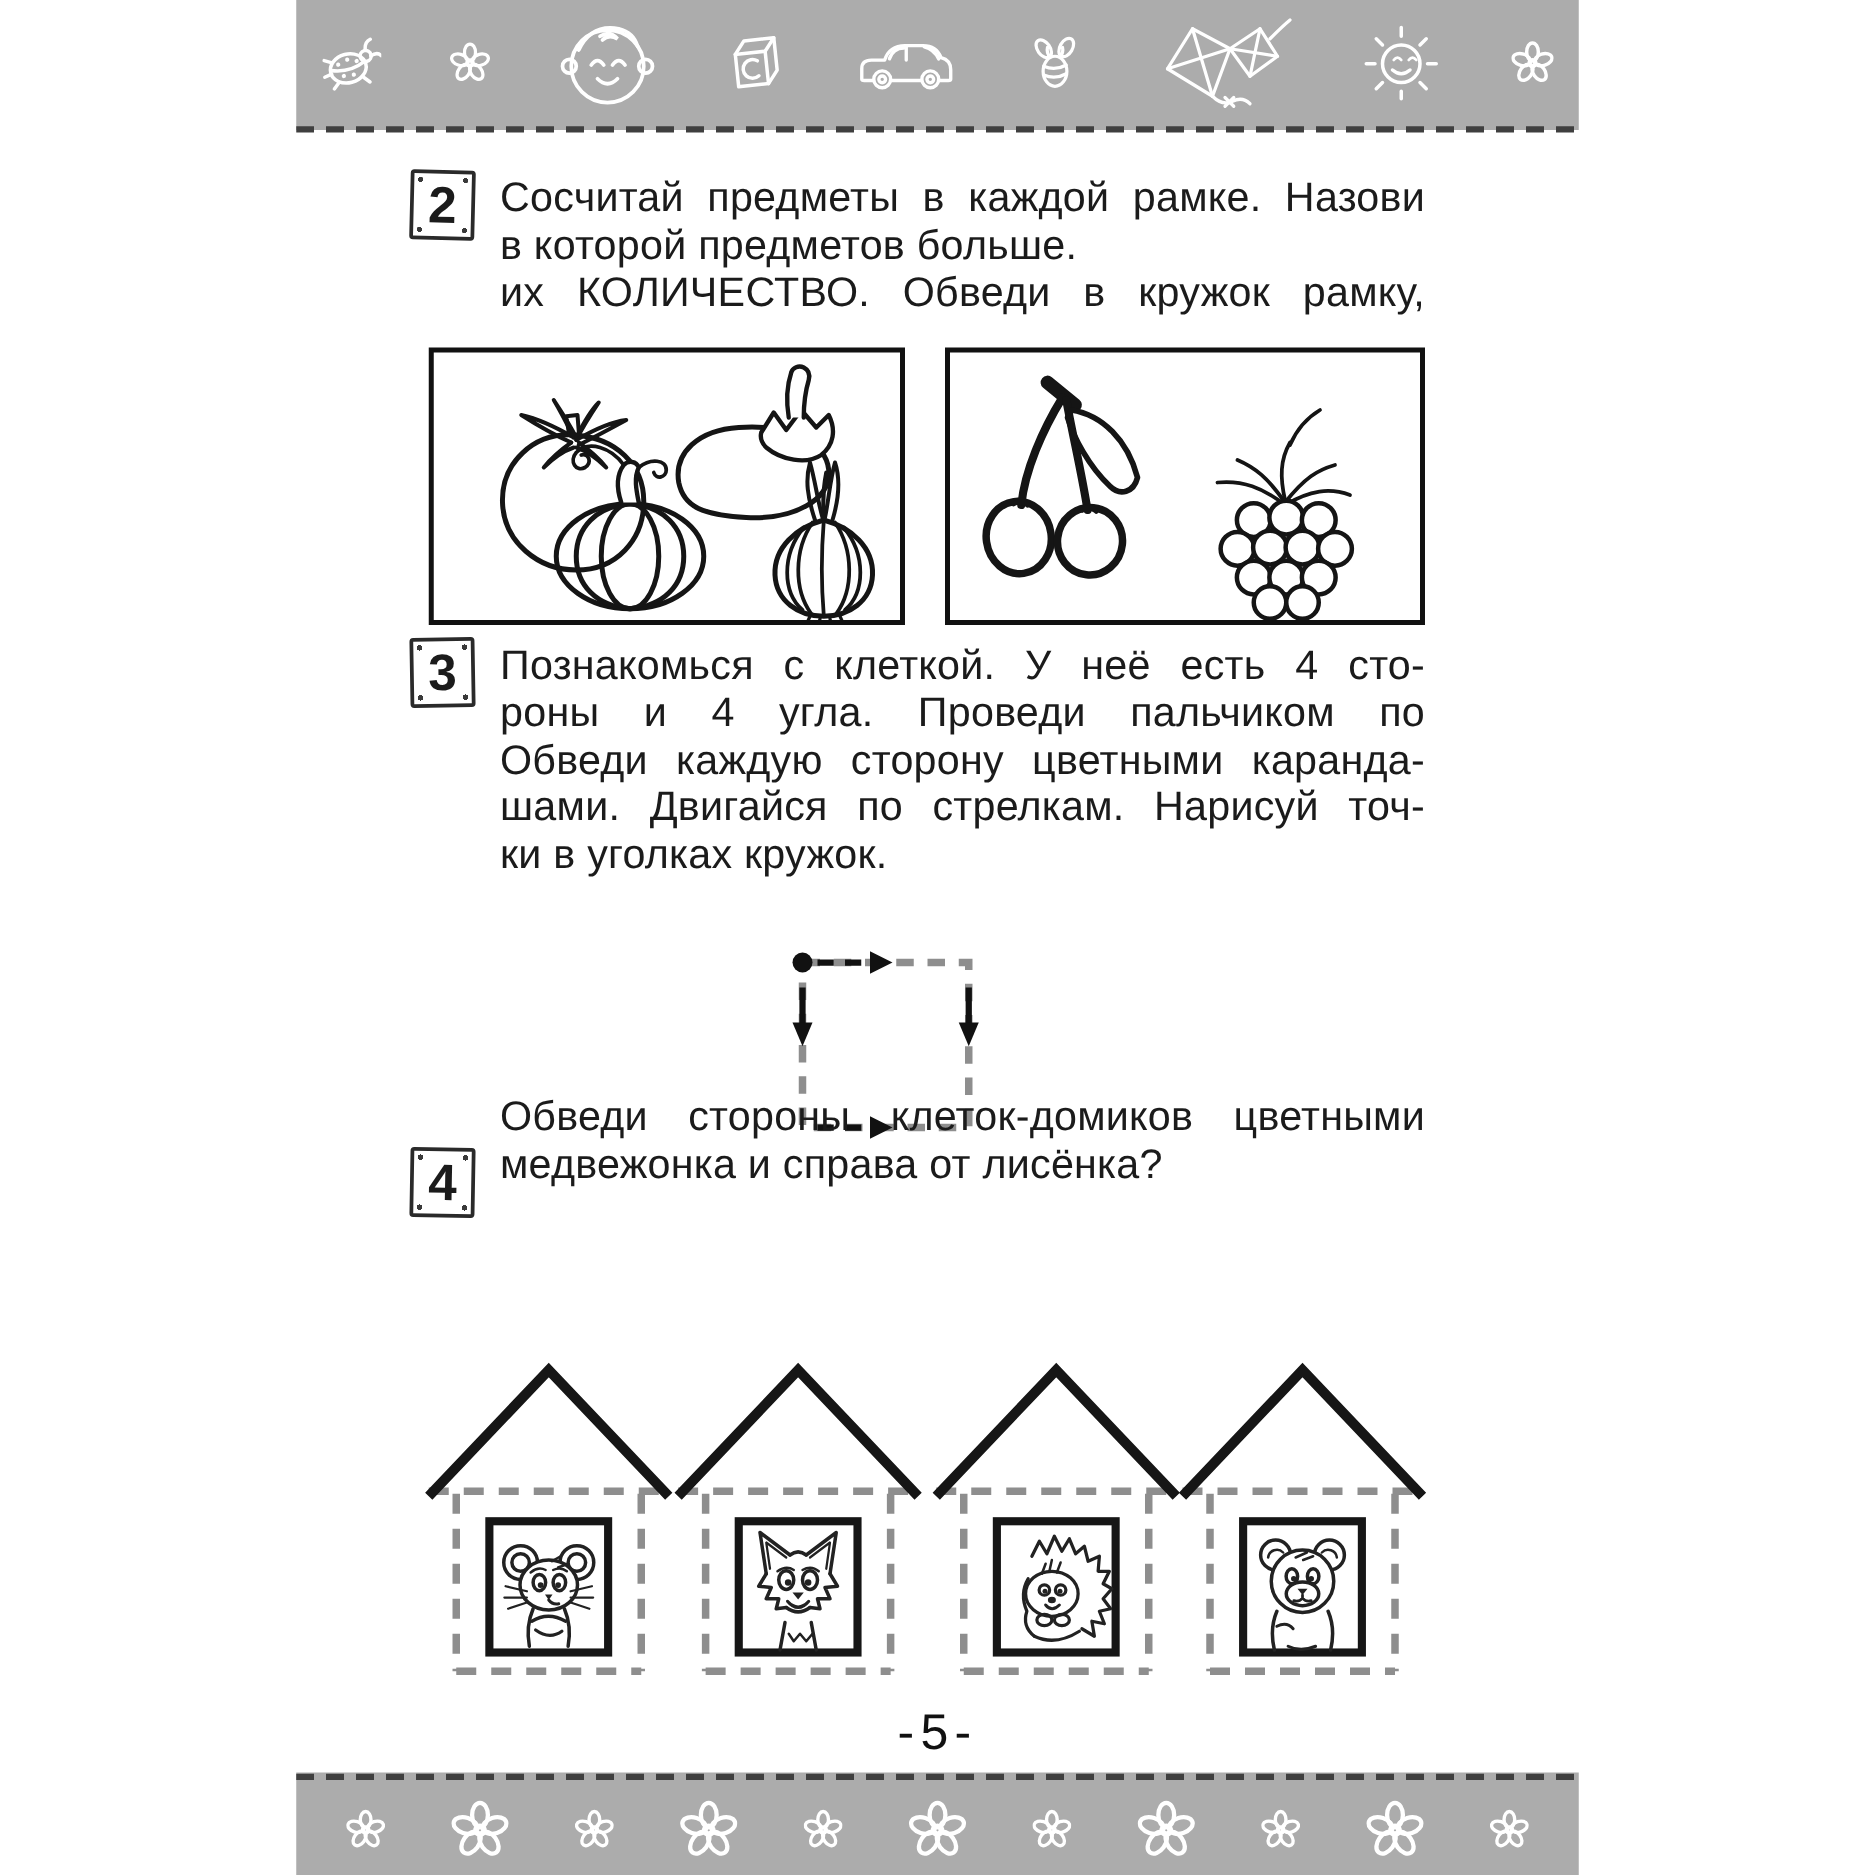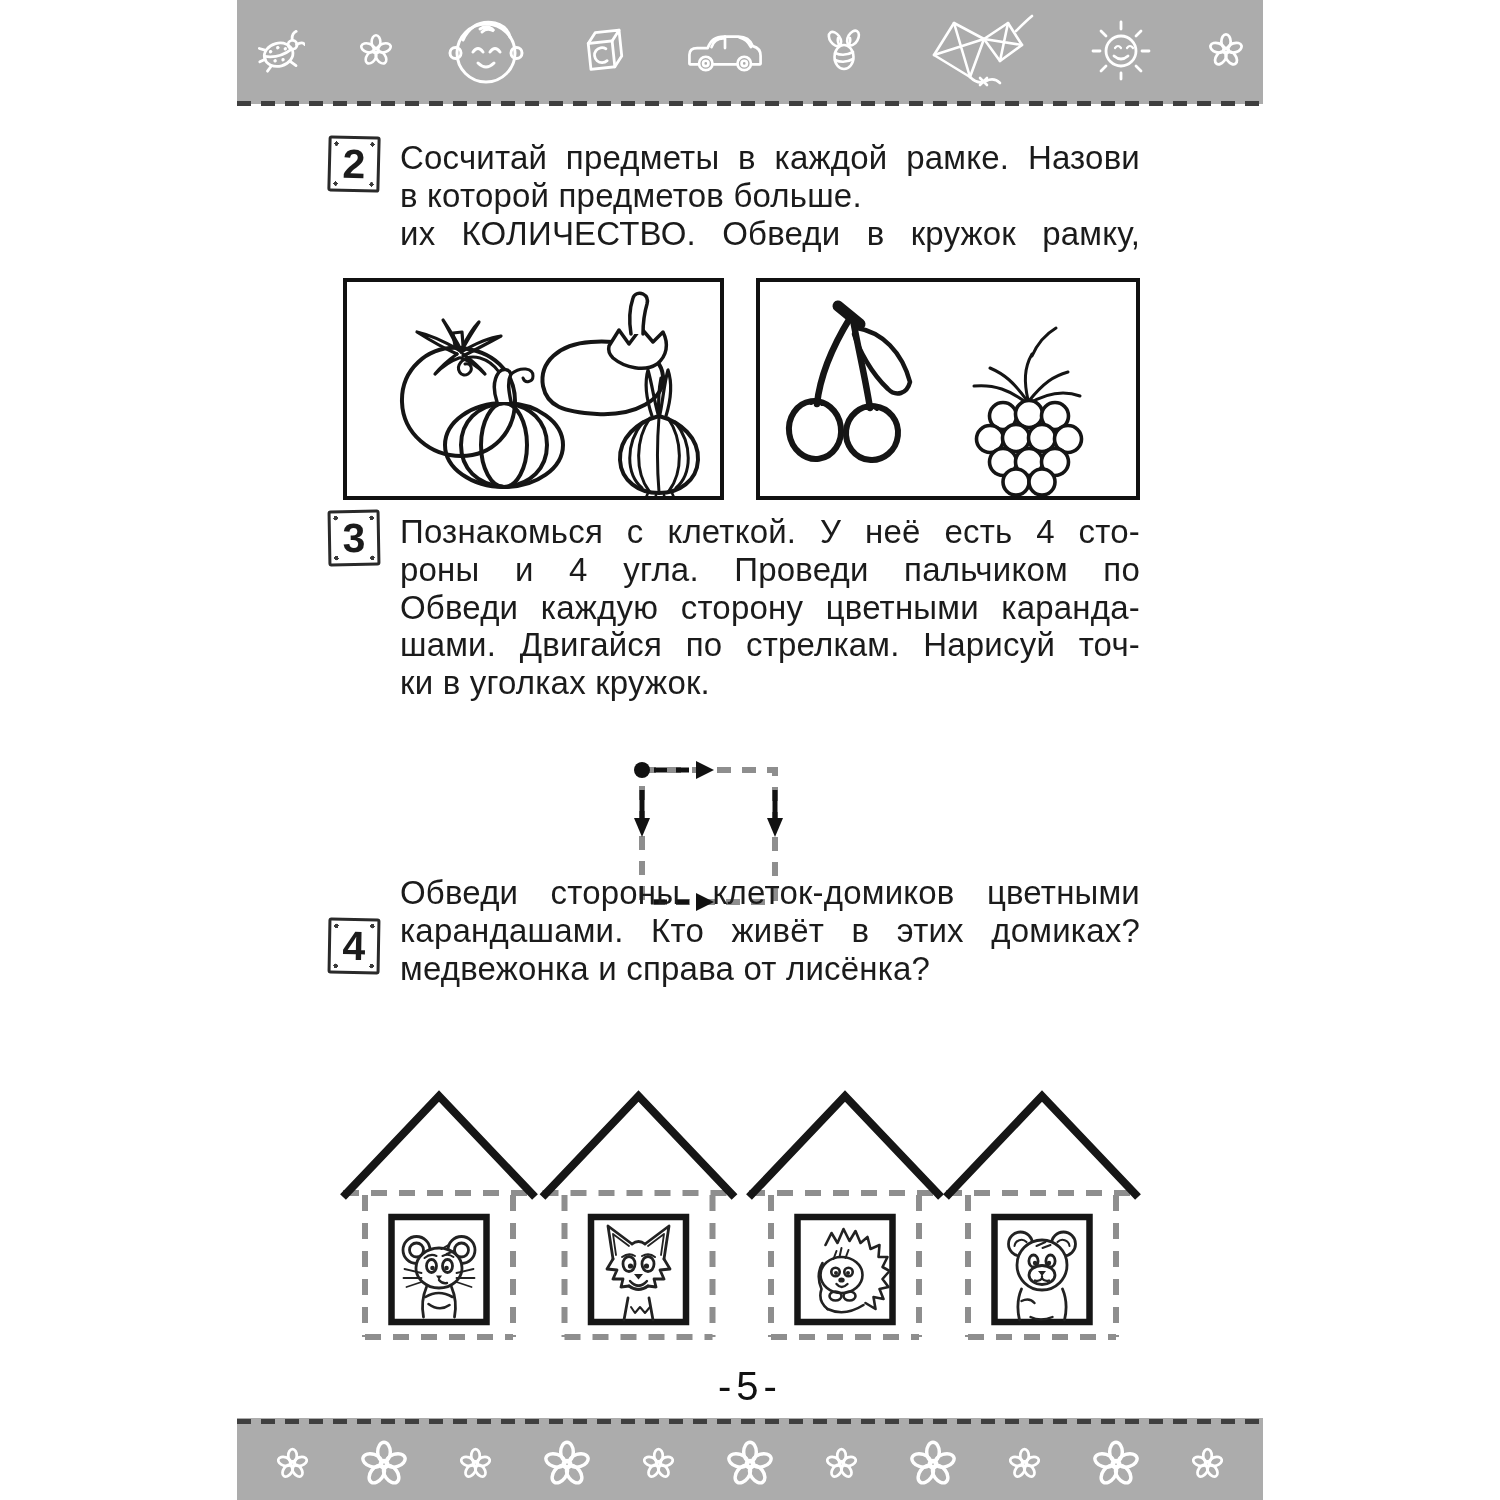--- a/index.html
+++ b/index.html
@@ -258,21 +258,20 @@
       <path d="M32,152 H72" stroke-width="5" stroke-dasharray="13 9" fill="none"></path>
       <path d="M74,143 L92,152 L74,161 Z" stroke="none"></path>
     </g>
   </svg>
 
   <div class="badge r3" style="top:918px;">
     <span>4</span>
   </div>
   <div class="task-text" style="top:874px;">
       <div class="line">Обведи стороны клеток-домиков цветными</div>
-      <div class="line">карандашами. Кто живёт в этих домиках?</div>
       <div class="line last">медвежонка и справа от лисёнка?</div>
     </div>
 
   <svg class="fig" style="left:335px;top:1088px;" width="810" height="254" viewBox="0 0 810 254">
     <defs></defs>
 
     <g transform="translate(0,0)">
       <path d="M8,105 H200" stroke="#8e8e8e" stroke-width="6" stroke-dasharray="16 12" fill="none"></path>
       <path d="M30,107 V249 M178,107 V249 M30,249 H178" stroke="#8e8e8e" stroke-width="6" stroke-dasharray="16 12" fill="none"></path>
       <path d="M8,109 L104,8 L200,109" stroke="#161616" stroke-width="8" fill="none"></path>

